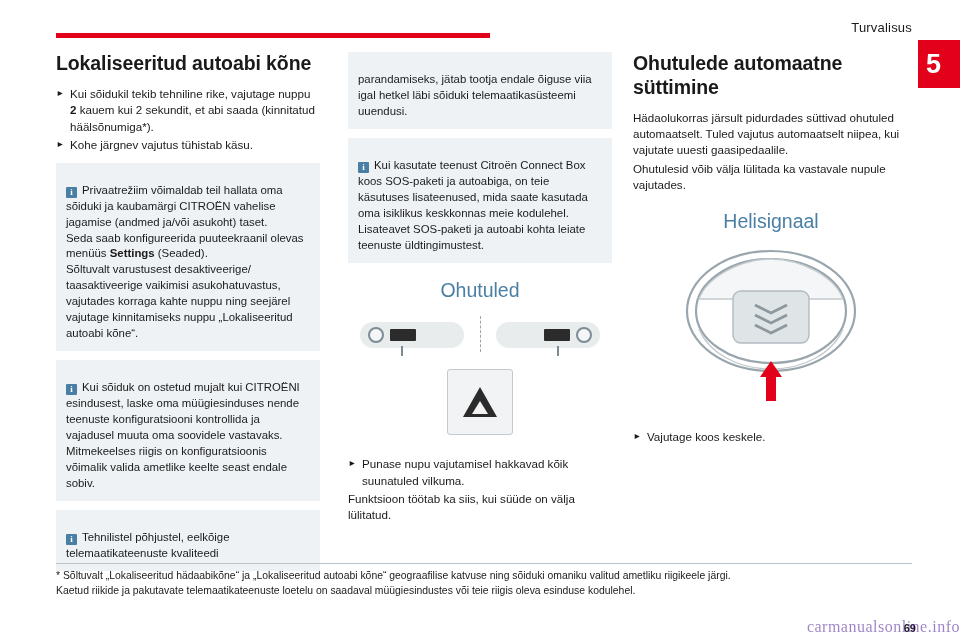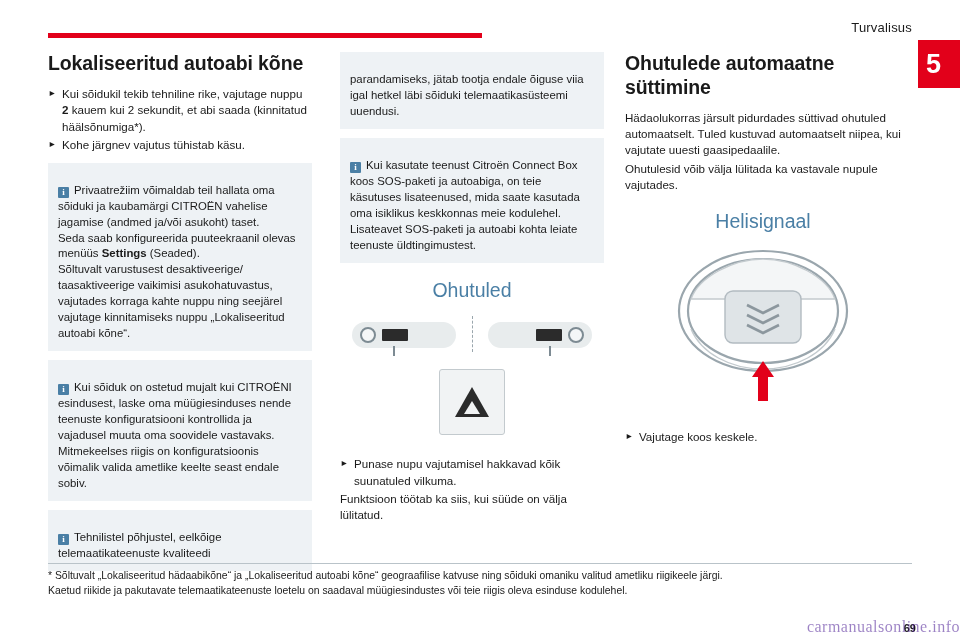--- a/index.html
+++ b/index.html
@@ -10,20 +10,21 @@
     background: #ffffff;
     font-family: "Liberation Sans", sans-serif;
     color: #1a1a1a;
     position: relative;
     overflow: hidden;
   }
 
   .page {
     position: absolute;
     inset: 0;
+    margin-left: 8px;
   }
 
   
   .header-rule {
     position: absolute;
     left: 48px;
     top: 33px;
     width: 434px;
     height: 5px;
     background: #e2001a;
@@ -329,21 +330,21 @@
         <div class="hazard-tri"></div>
       </div>
     </div>
 
     <p class="arrow-para">Punase nupu vajutamisel hakkavad kõik suunatuled vilkuma.</p>
     <p class="body">Funktsioon töötab ka siis, kui süüde on välja lülitatud.</p>
   </div>
 
   <div class="col col3">
     <h1 class="section">Ohutulede automaatne süttimine</h1>
-    <p class="body">Hädaolukorras järsult pidurdades süttivad ohutuled automaatselt. Tuled kustuvad automaatselt niipea, kui vajutate uuesti gaasipedaalile.</p>
+    <p class="body">Hädaolukorras järsult pidurdades süttivad ohutuled automaatselt. Tuled vajutus automaatselt niipea, kui vajutate uuesti gaasipedaalile.</p>
     <p class="body">Ohutulesid võib välja lülitada ka vastavale nupule vajutades.</p>
 
     <h2 class="blue">Helisignaal</h2>
 
     <div class="fig-wheel">
       <svg width="276" height="178" viewBox="0 0 276 178">
         <g fill="none" stroke="#9aa6ad" stroke-width="2.2">
           <ellipse cx="138" cy="68" rx="84" ry="60"></ellipse>
           <ellipse cx="138" cy="68" rx="75" ry="52"></ellipse>
           <path d="M138 16 C 108 16, 74 34, 66 56 L 210 56 C 202 34, 168 16, 138 16 Z" fill="#f4f6f7" stroke="#c3cace" stroke-width="1.4"></path>

